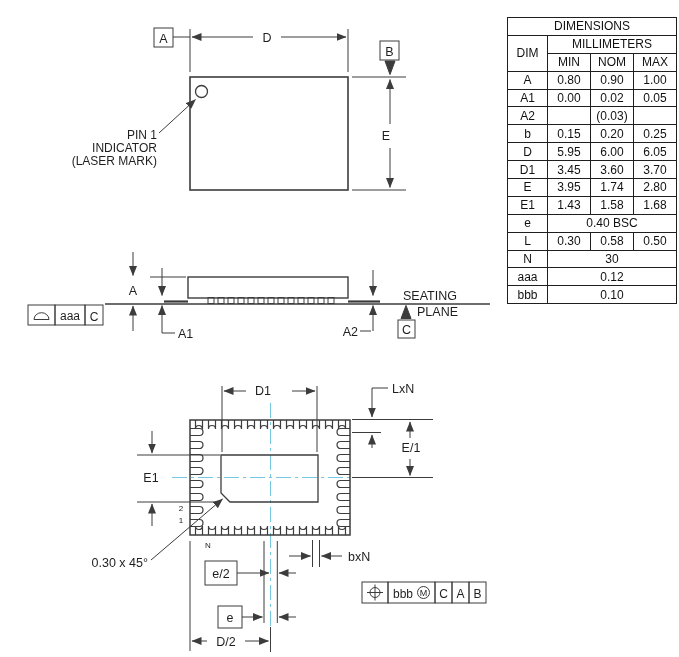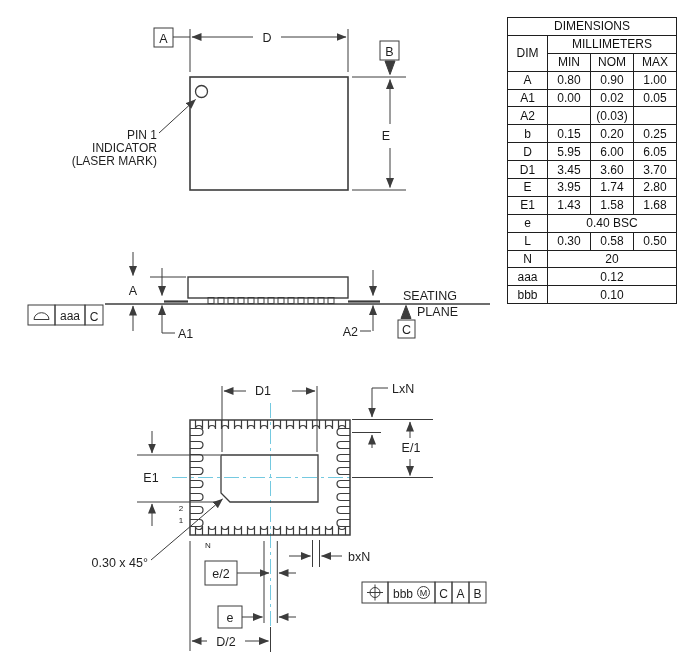--- a/index.html
+++ b/index.html
@@ -313,21 +313,21 @@
             <td colspan="3">0.40 BSC</td>
           </tr>
     <tr>
             <td>L</td>
             <td>0.30</td>
             <td>0.58</td>
             <td>0.50</td>
           </tr>
     <tr>
             <td>N</td>
-            <td colspan="3">20</td>
+            <td colspan="3">30</td>
           </tr>
     <tr>
             <td>aaa</td>
             <td colspan="3">0.12</td>
           </tr>
     <tr>
             <td>bbb</td>
             <td colspan="3">0.10</td>
           </tr>
   </tbody>

